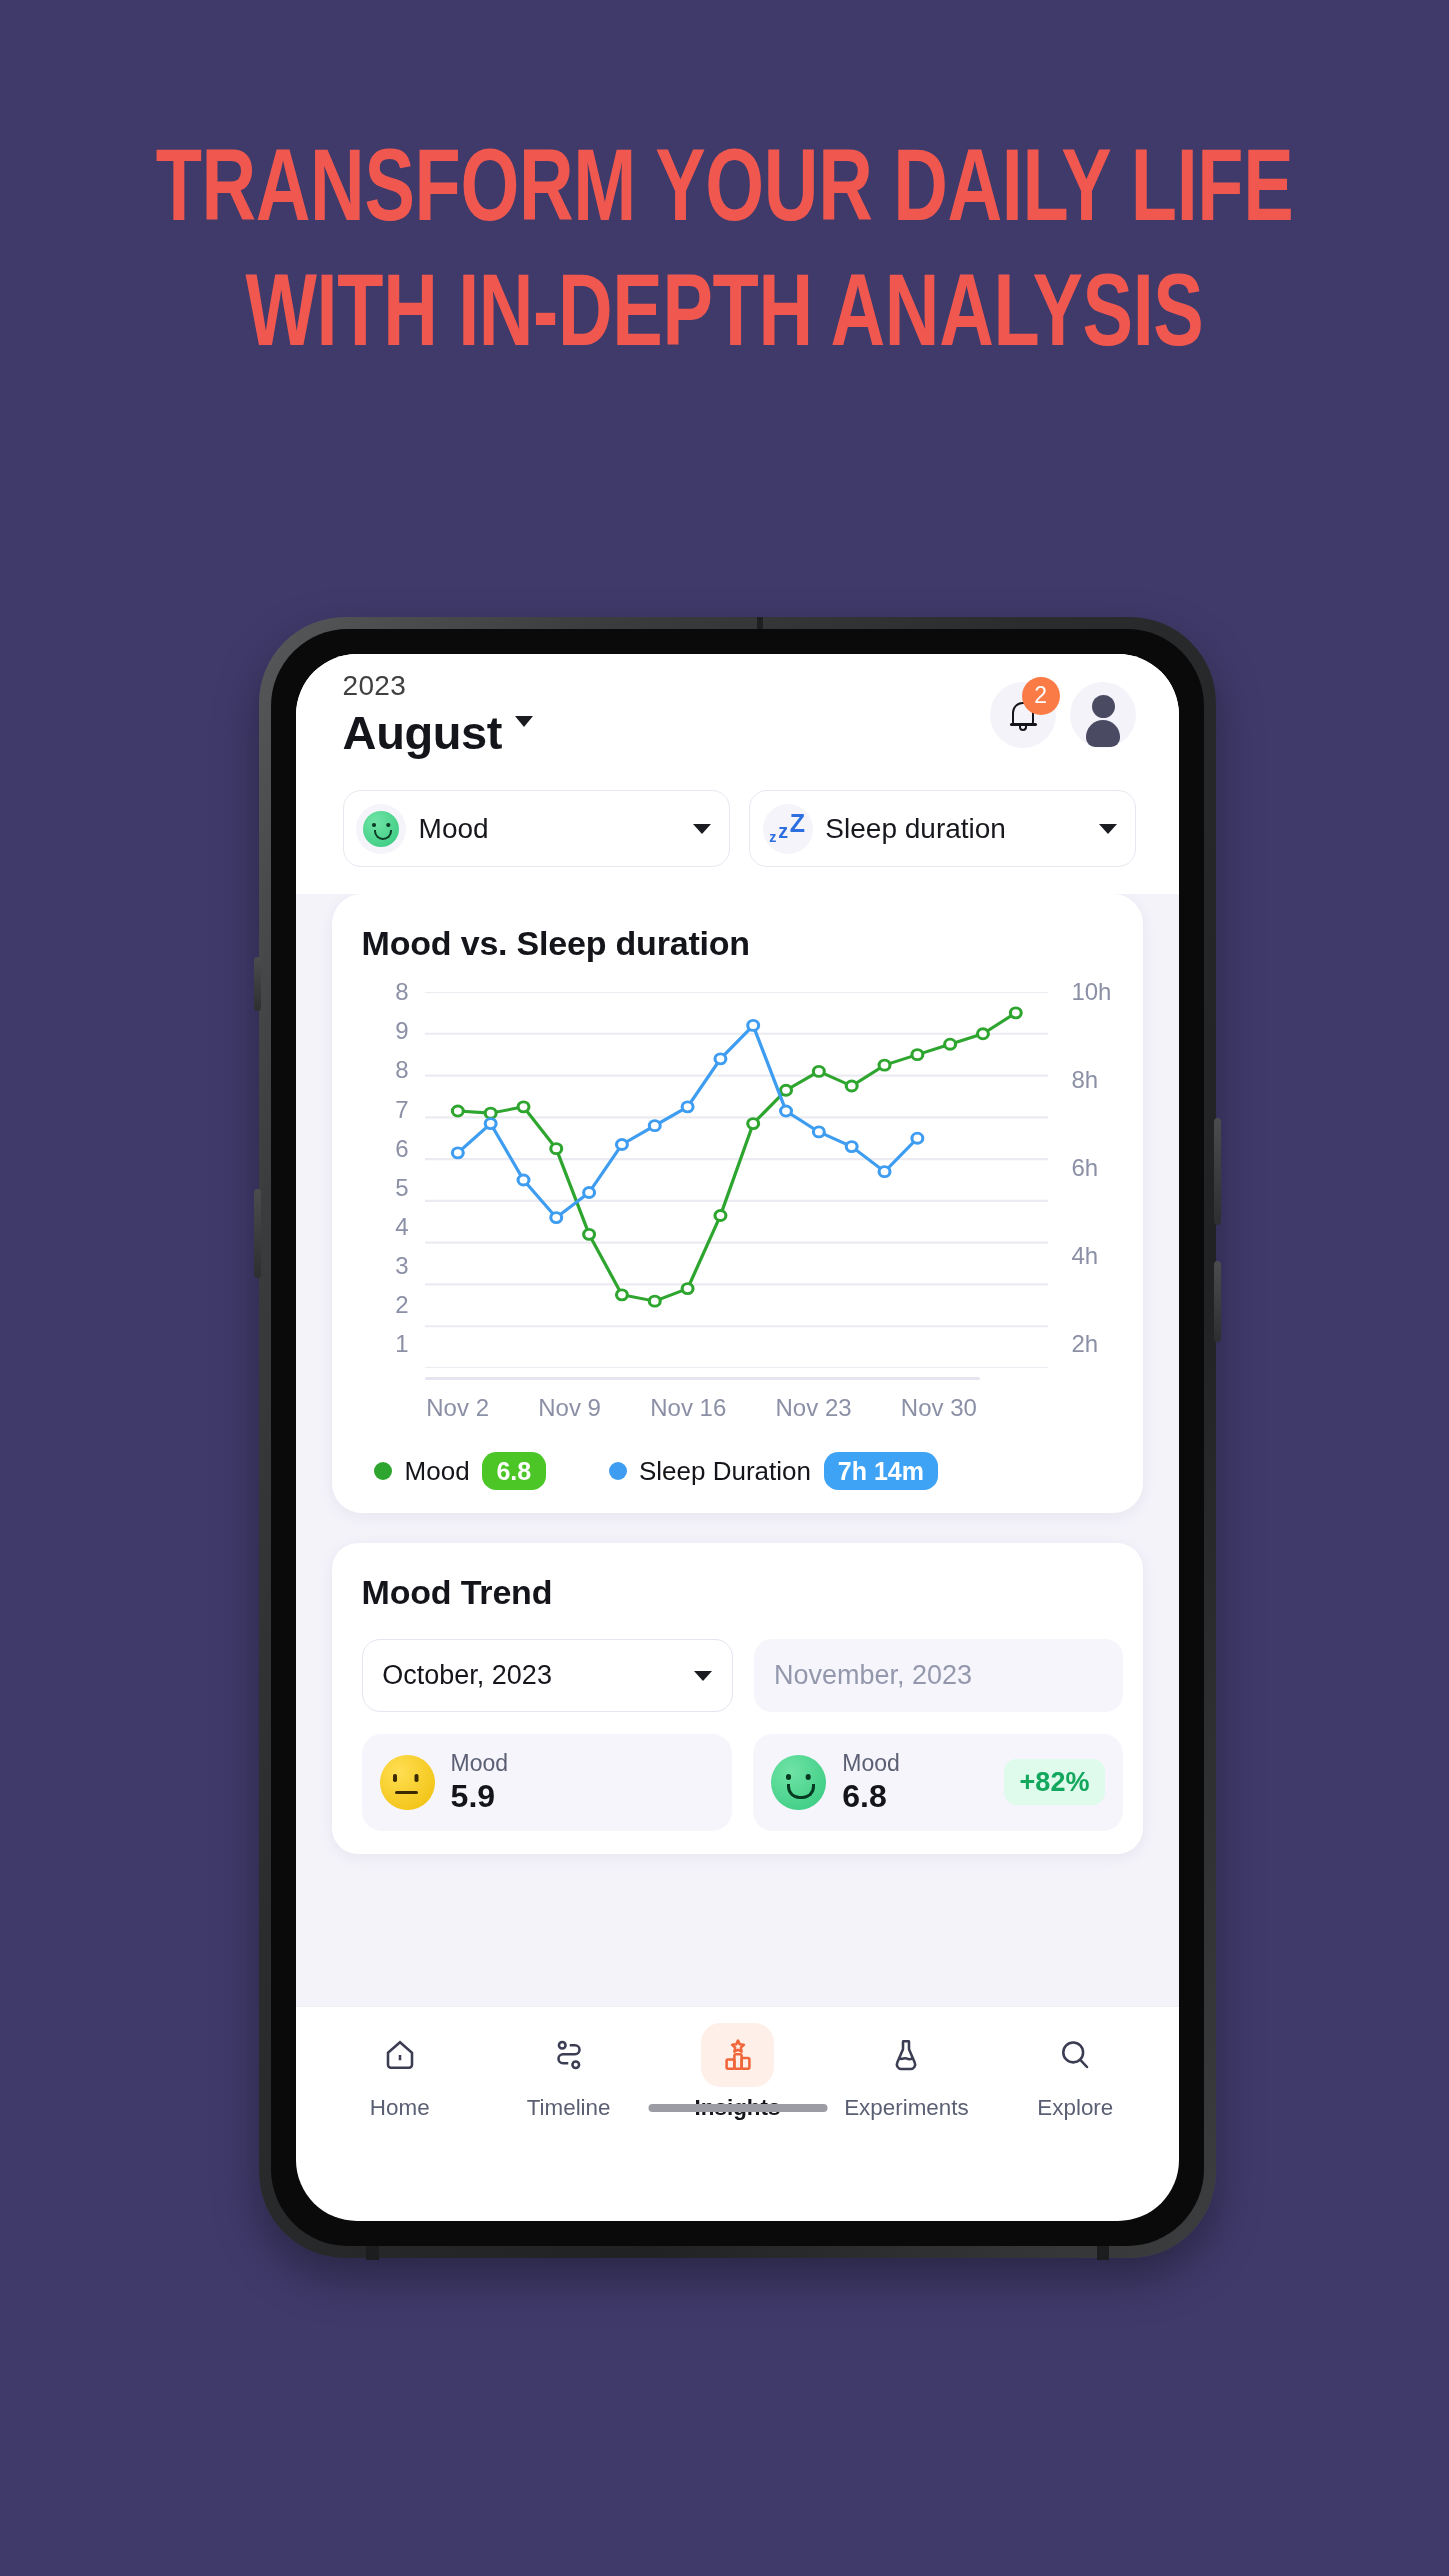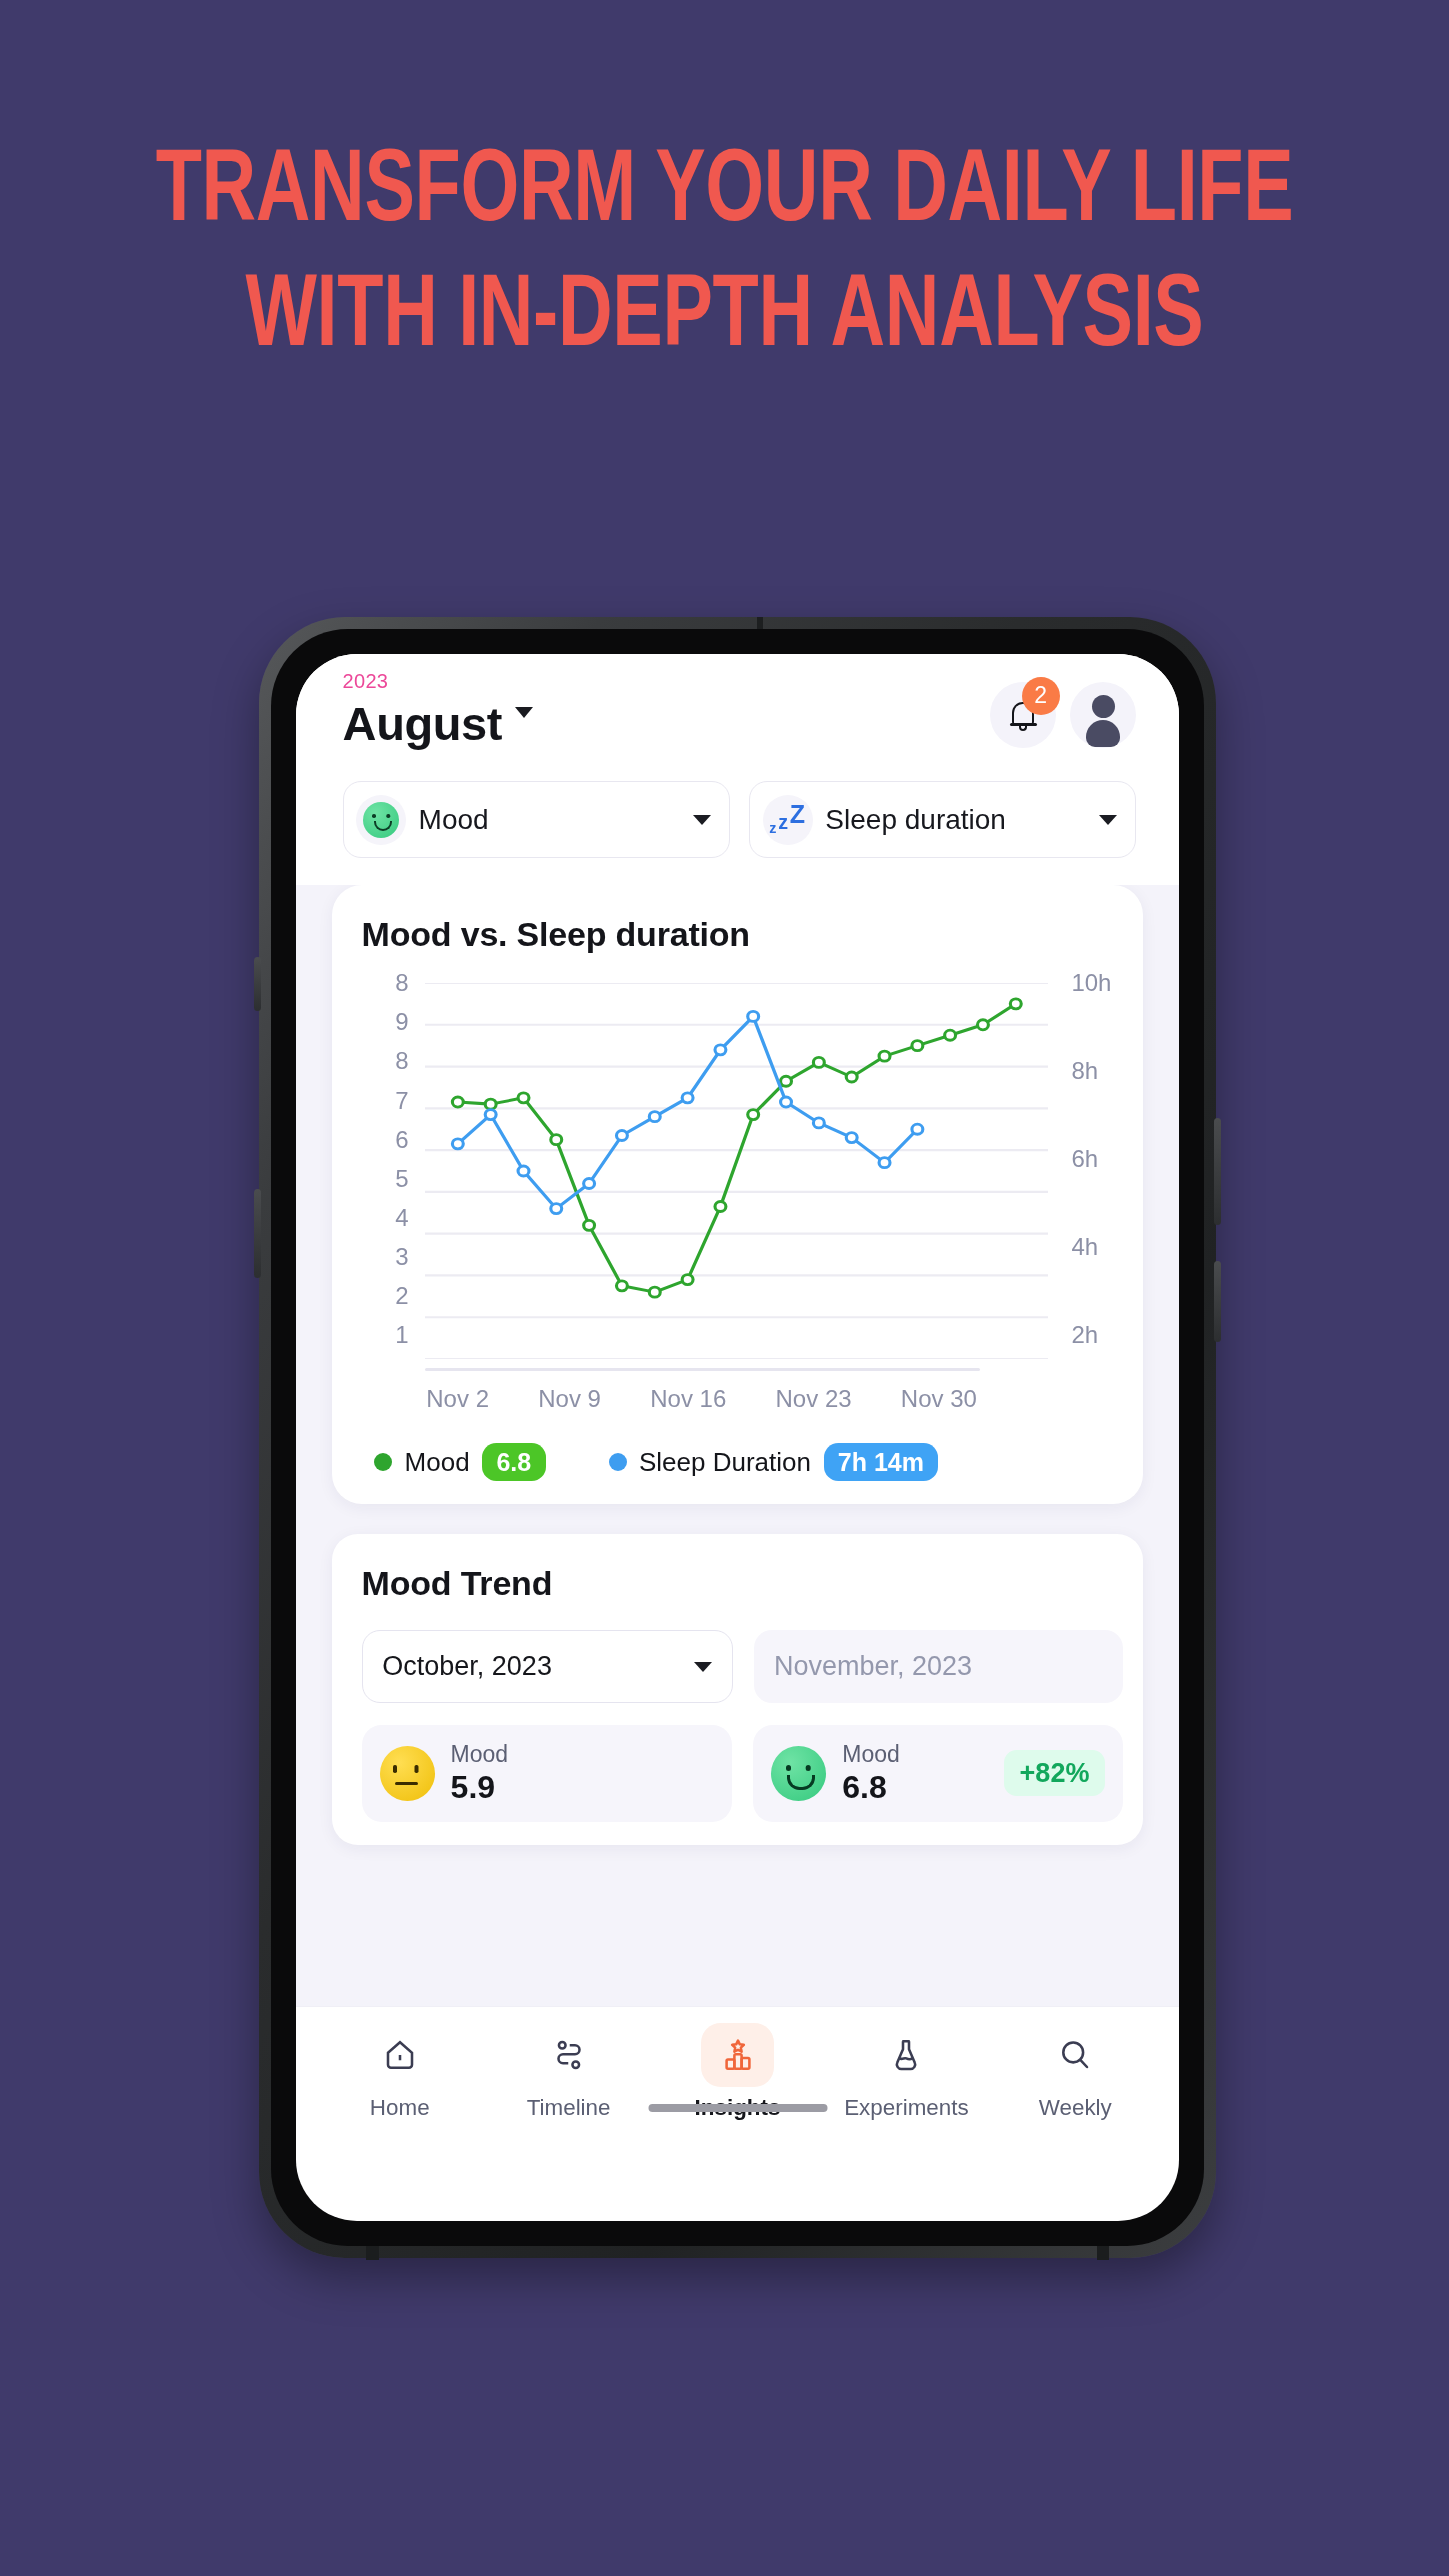--- a/index.html
+++ b/index.html
@@ -133,22 +133,22 @@
   }
 
   
   .app-header {
     display: flex;
     align-items: flex-start;
     justify-content: space-between;
     padding: 16px 43px 0 47px;
   }
   .hdr-year {
-    font-size: 20px;
-    color: #ec4899;
+    font-size: 28px;
+    color: #404040;
     letter-spacing: 0.3px;
     margin-bottom: 3.6px;
   }
   .hdr-month-row { display: flex; align-items: flex-start; gap: 12.5px; }
   .hdr-month {
     font-size: 47px;
     font-weight: bold;
     color: #14151A;
     letter-spacing: -0.4px;
   }
@@ -741,21 +741,21 @@
             </span>
             <span class="nav-label">Experiments</span>
           </div>
           <div class="nav-item">
             <span class="nav-ic-box">
               <svg width="36" height="36" viewBox="0 0 24 24" fill="none" stroke="#3B3D52" stroke-width="1.7" stroke-linecap="round">
                 <circle cx="10.8" cy="10.3" r="6.6"></circle>
                   <path d="M15.7 15.4 20 20"></path>
               </svg>
             </span>
-            <span class="nav-label">Weekly</span>
+            <span class="nav-label">Explore</span>
           </div>
         </div>
 
         <div class="home-indicator"></div>
       </div>
     </div>
   </div>
 </div>
 
 

